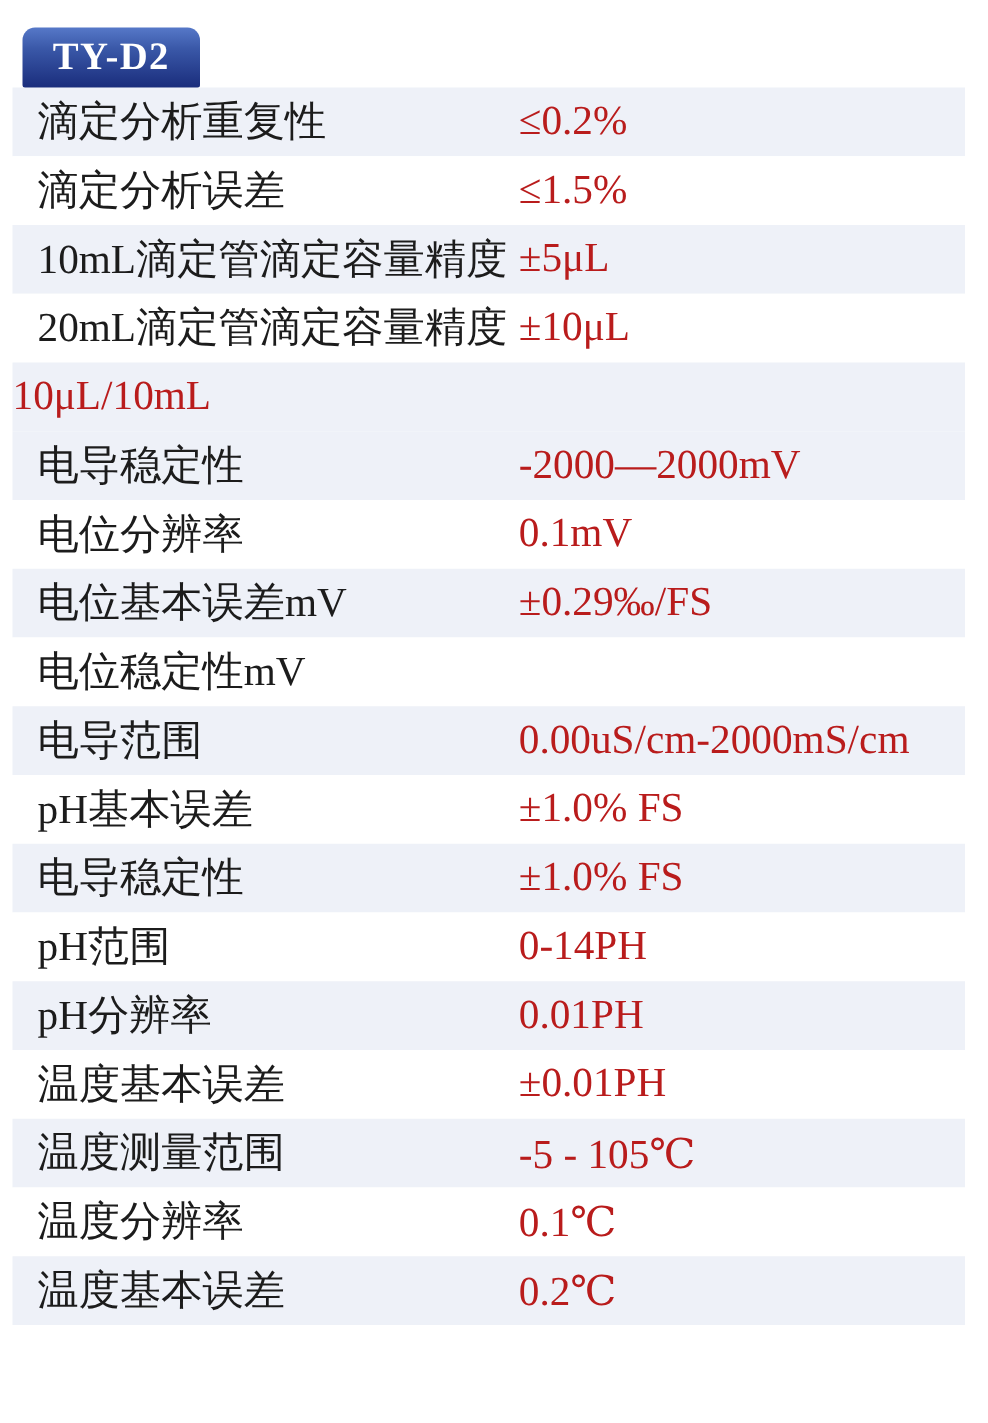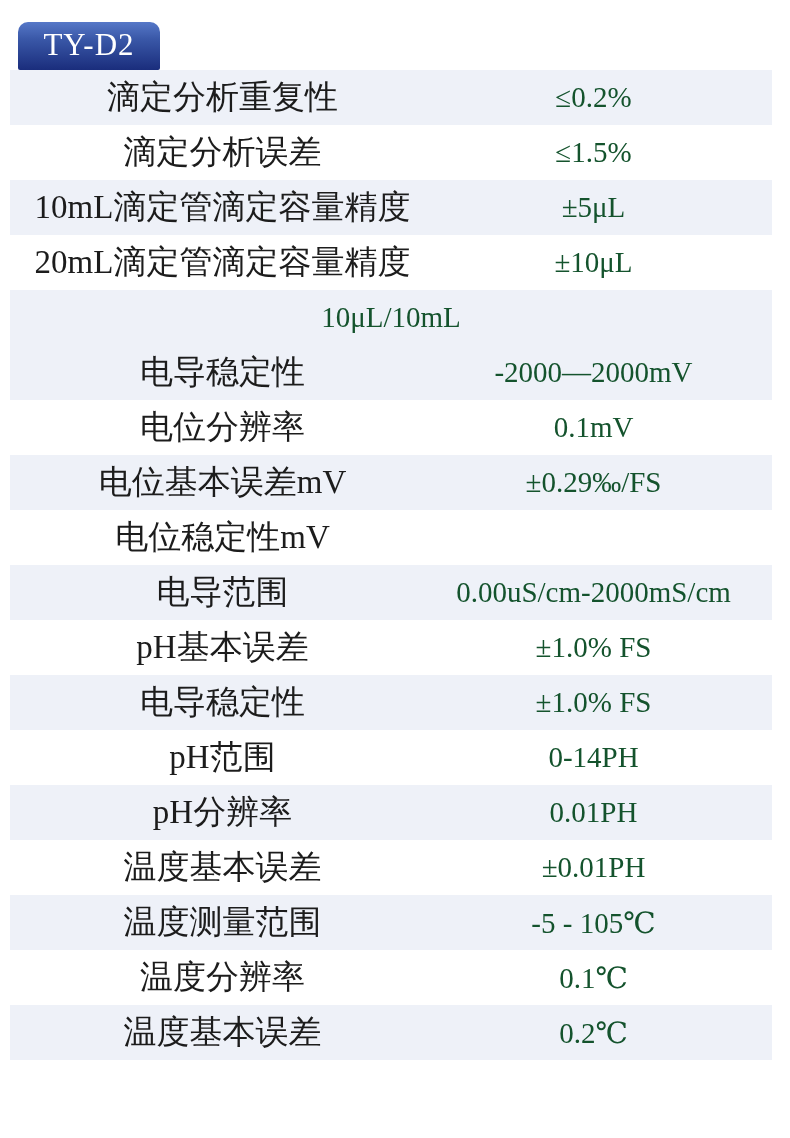--- a/index.html
+++ b/index.html
@@ -15,49 +15,48 @@
     margin: 22px 0 0 18px;
     min-width: 142px;
     height: 48px;
     line-height: 46px;
     text-align: center;
     padding: 0 18px;
     border-radius: 10px 10px 2px 2px;
     background: linear-gradient(to bottom, #5678c8 0%, #3a58a8 35%, #1a2d7c 100%);
     color: #ffffff;
     font-size: 31px;
-    font-weight: normal;
+    font-weight: bold;
     letter-spacing: 1px;
     vertical-align: bottom;
   }
 
   .spec-table {
     margin-left: 10px;
     width: 762px;
-    text-align: center;
   }
   .spec-row {
     display: flex;
     align-items: center;
     height: 55px;
     background: #ffffff;
   }
   .spec-row.shaded { background: #eef1f8; }
   .spec-label {
     flex: 0 0 405px;
     padding-left: 20px;
     font-size: 33px;
     color: #1c1c1c;
     white-space: nowrap;
     overflow: hidden;
   }
   .spec-value {
     flex: 1 1 auto;
-    font-size: 29px;
-    color: #14532d;
+    font-size: 33px;
+    color: #b91c1c;
     white-space: nowrap;
     overflow: hidden;
   }
 </style>
 </head>
 <body>
 
 
 
 <div class="model-tab">TY-D2</div>

